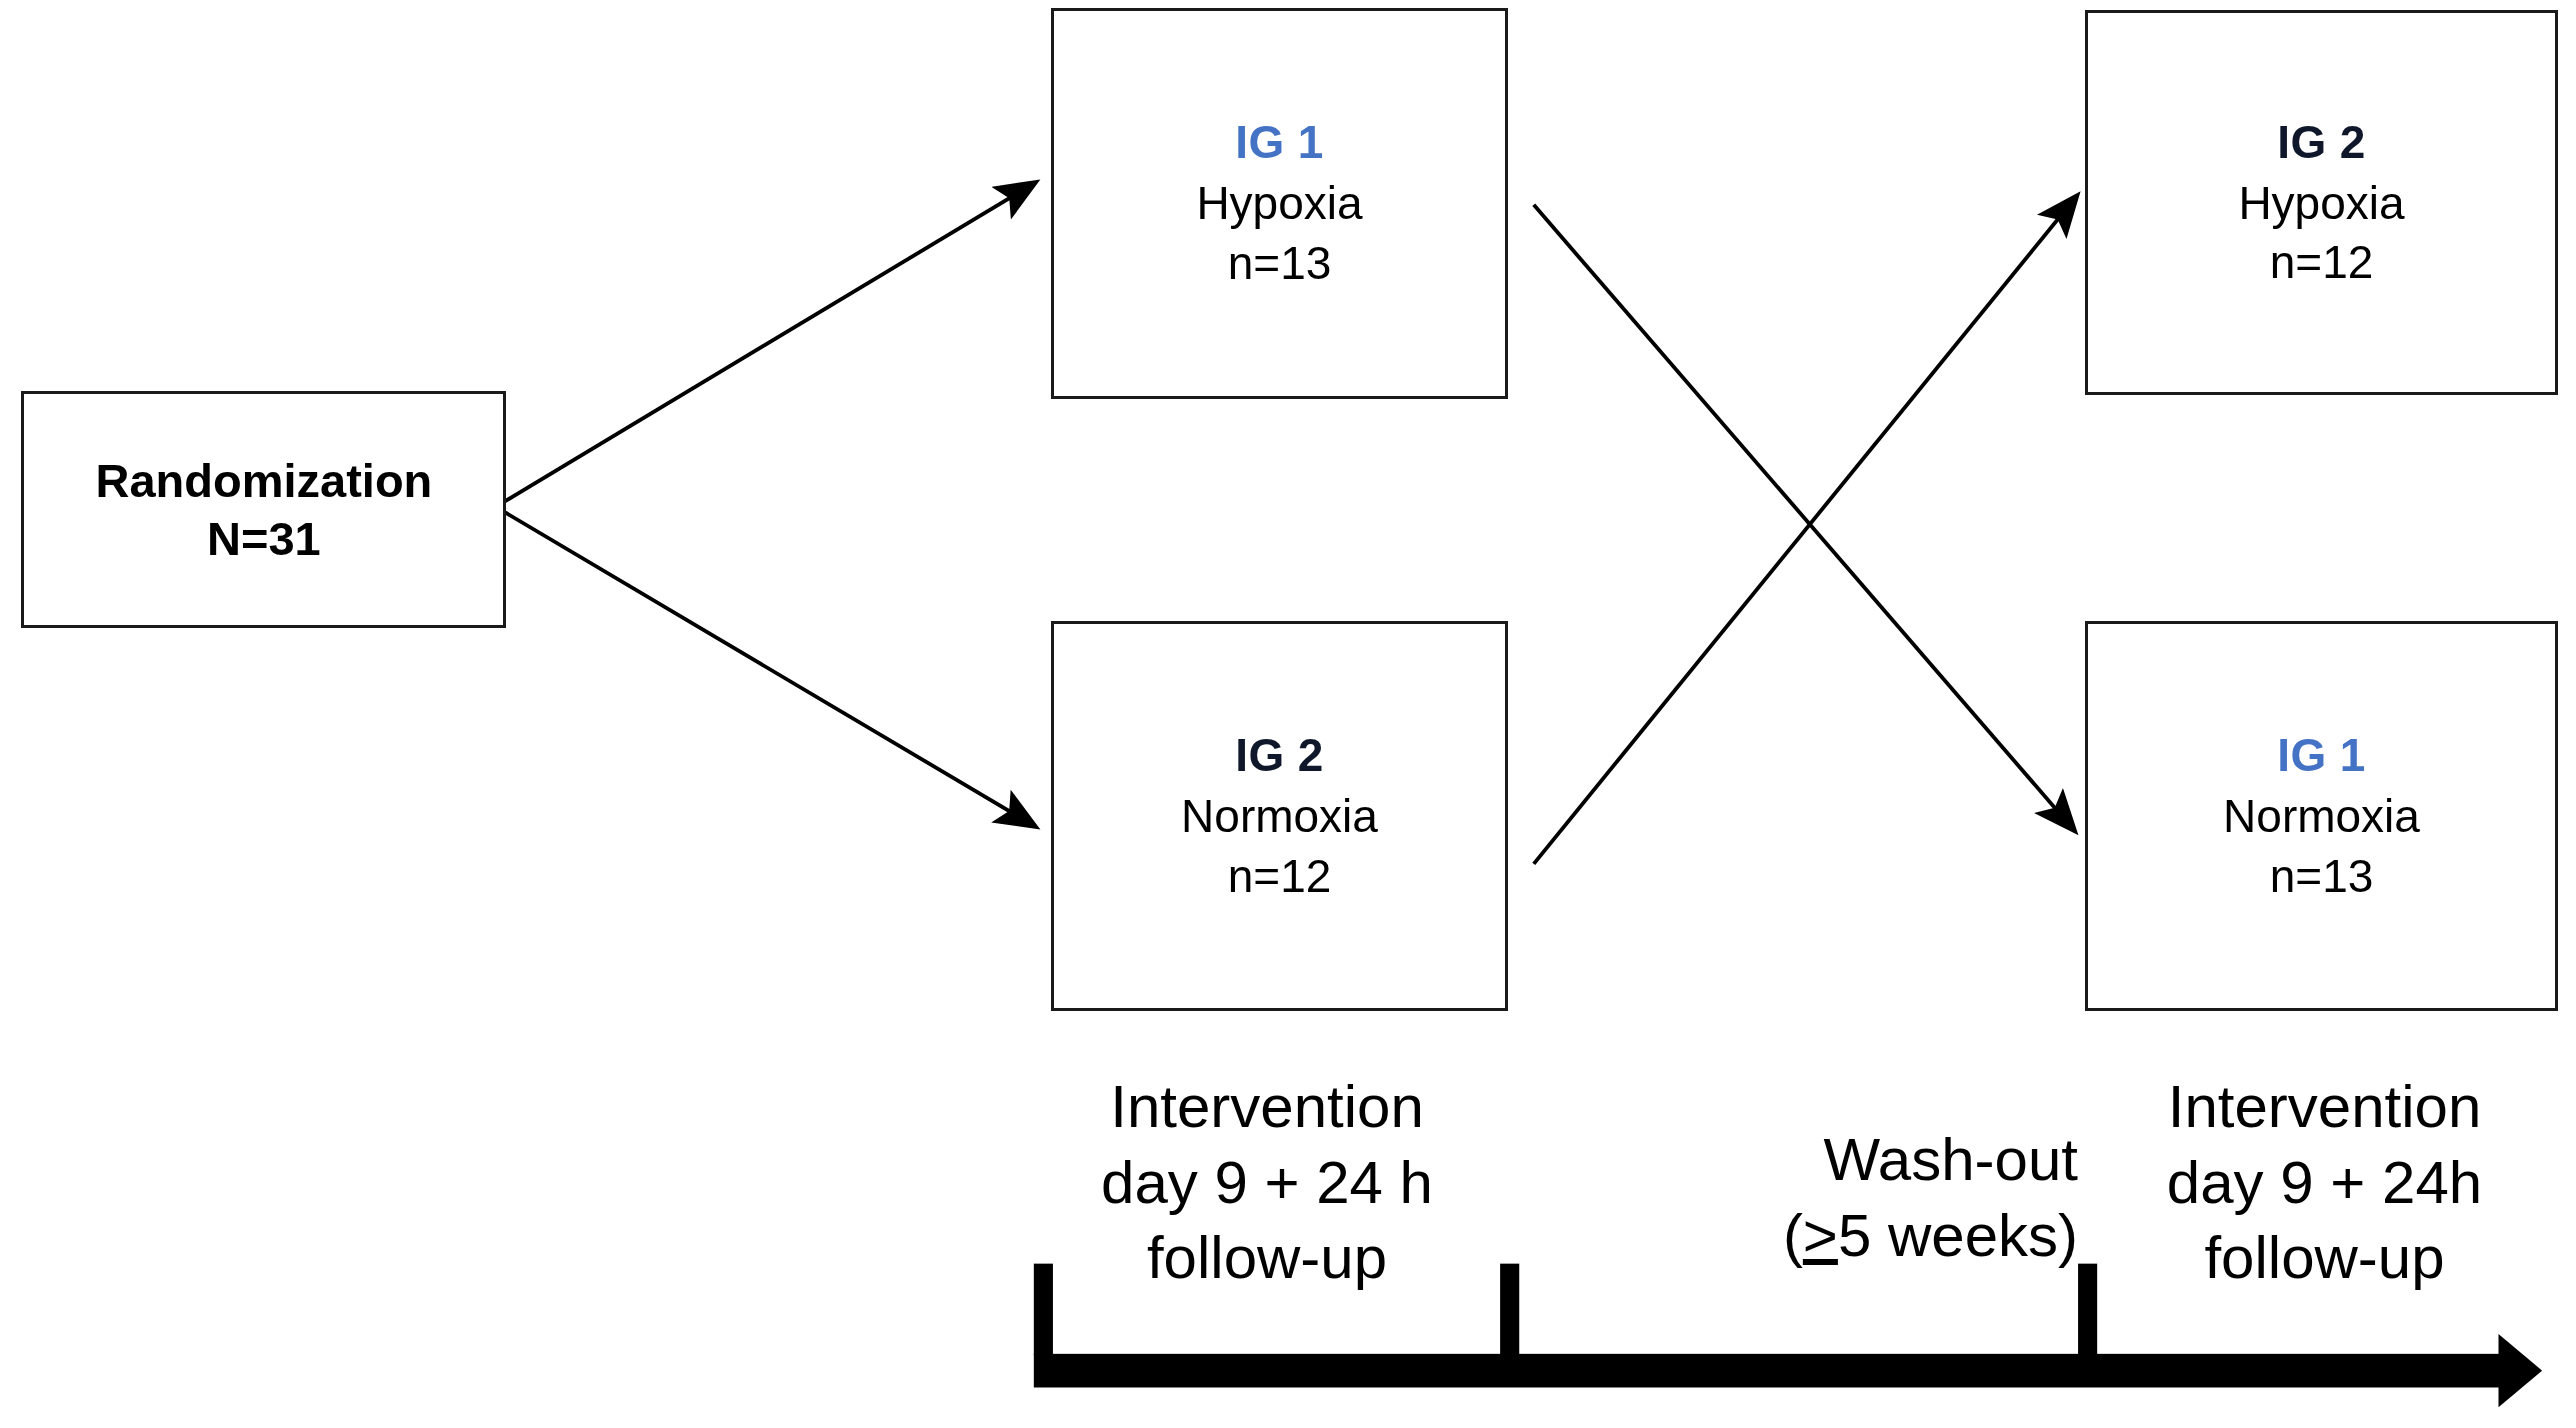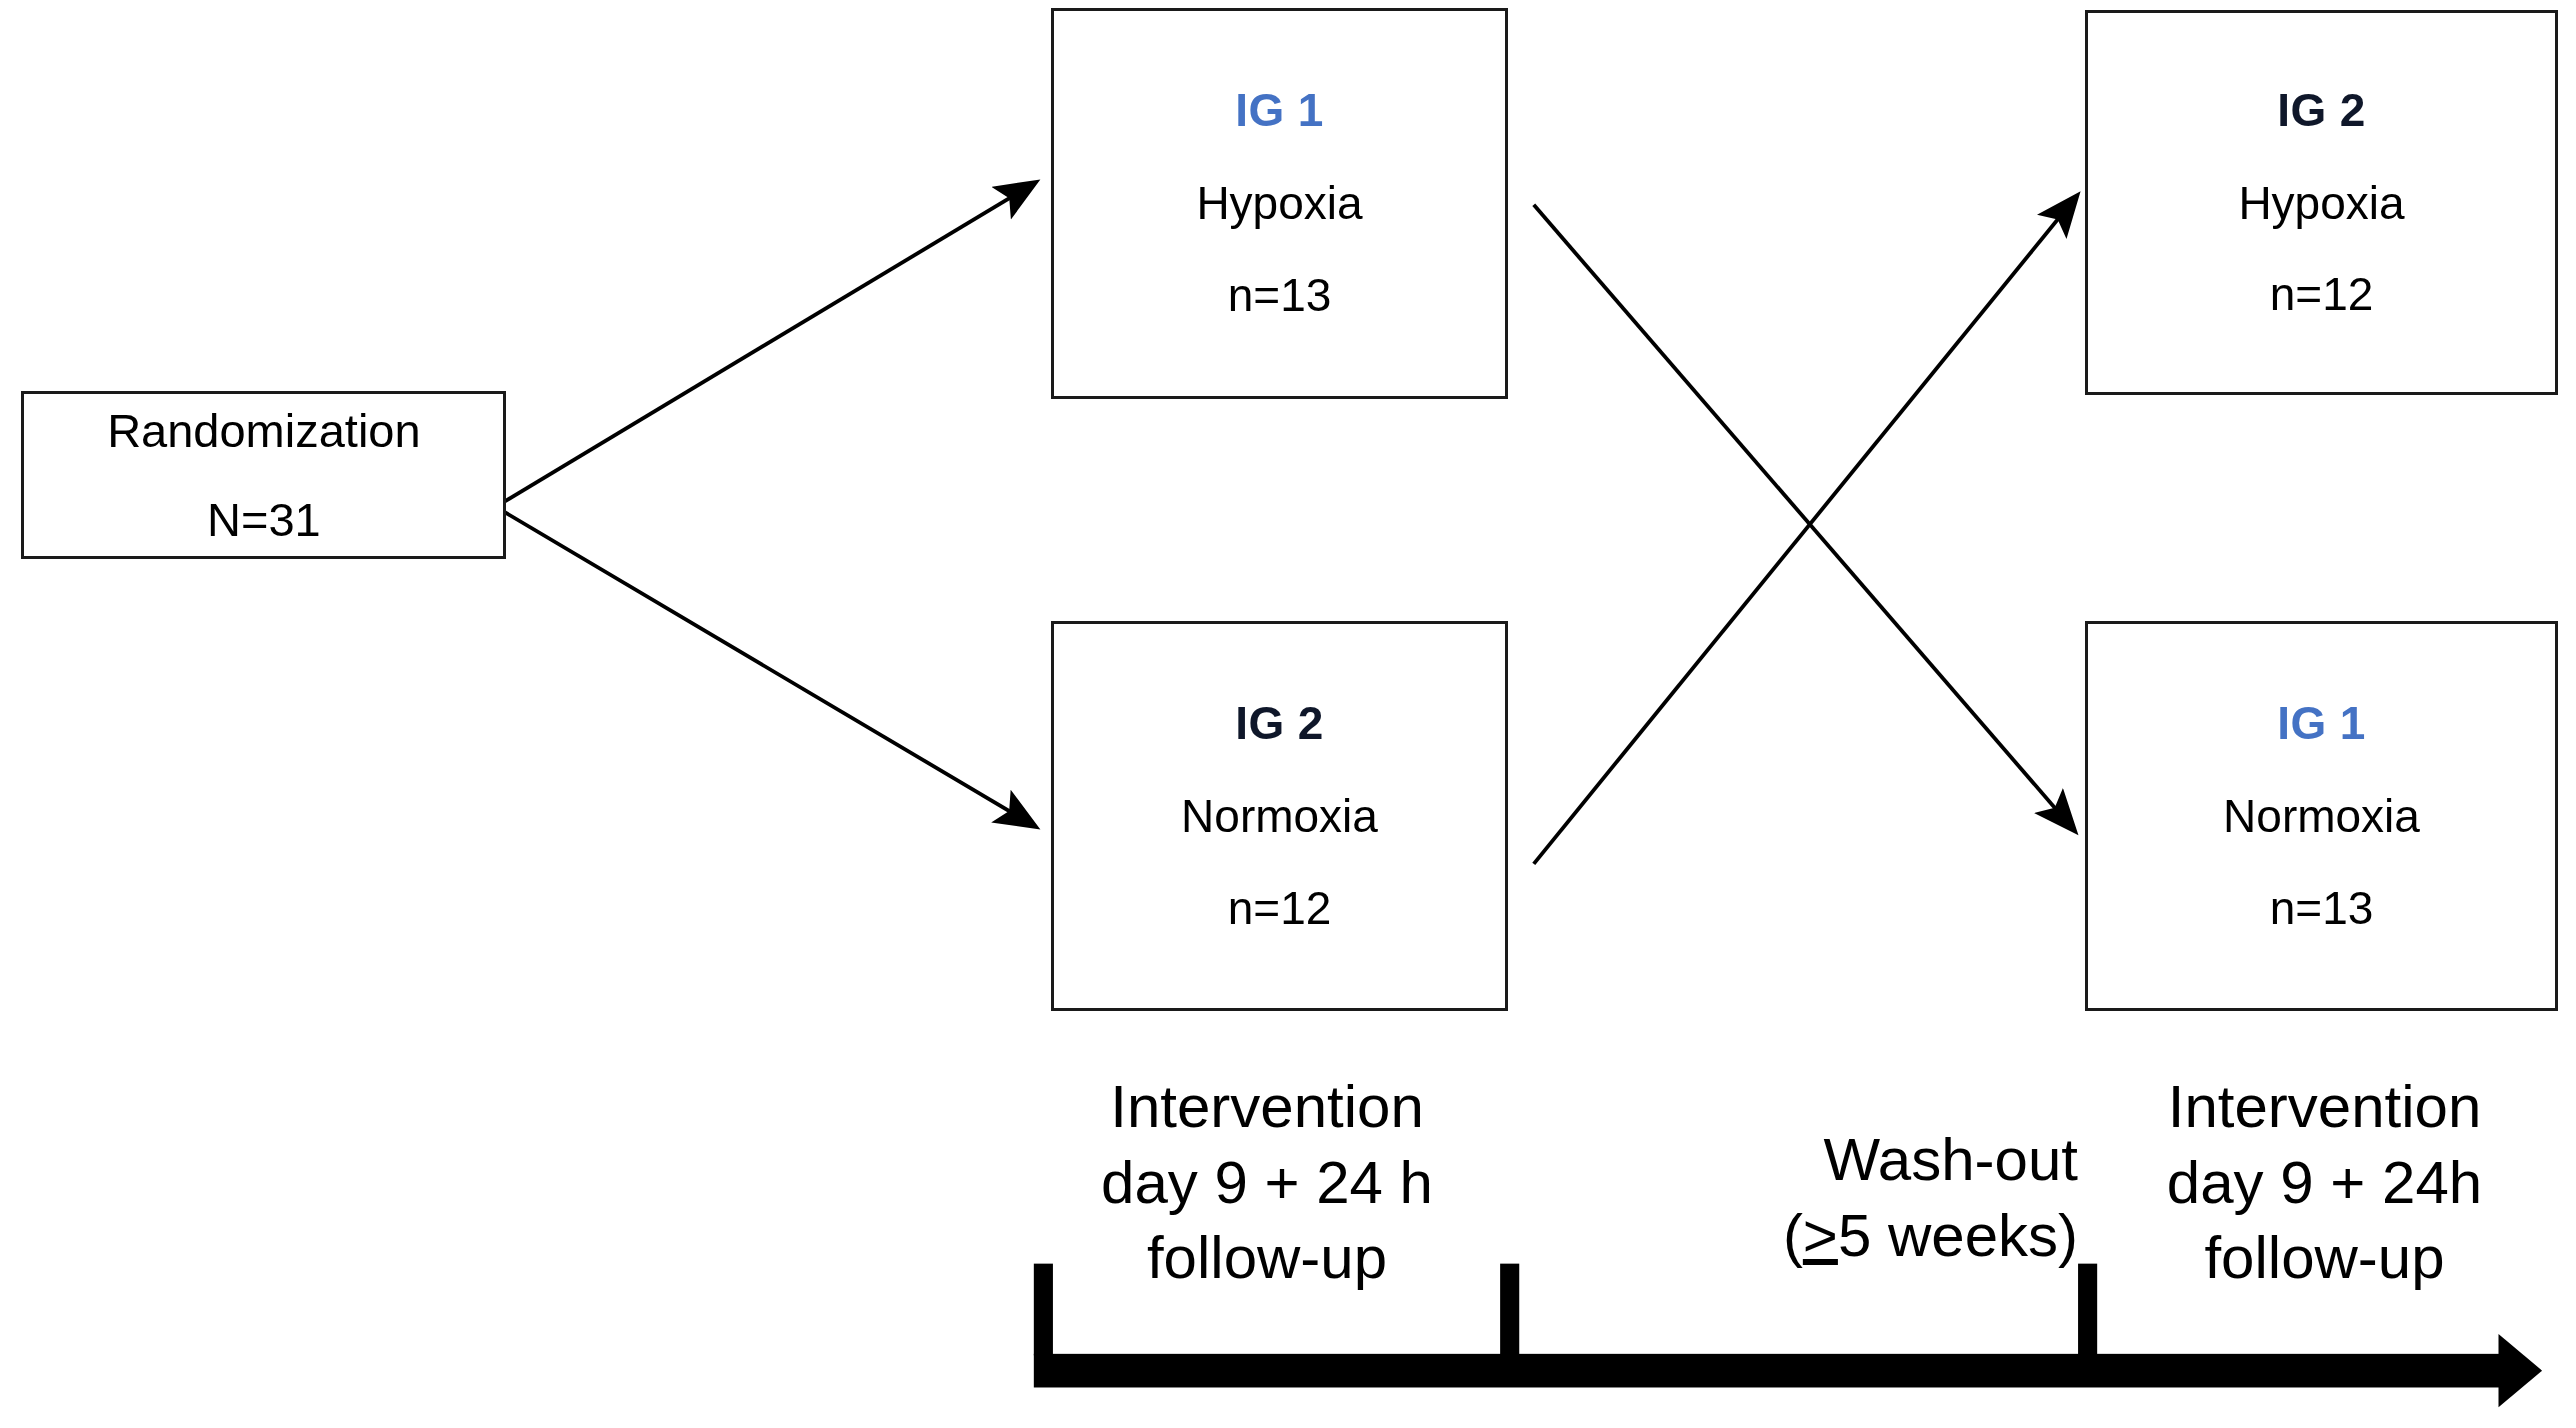--- a/index.html
+++ b/index.html
@@ -23,35 +23,35 @@
   .node-box {
     position: absolute;
     box-sizing: border-box;
     border: 3.8px solid #1a1a1a;
     background: #ffffff;
     display: flex;
     flex-direction: column;
     justify-content: center;
     text-align: center;
     color: #000000;
-    gap: 32px;
   }
   .node-line {
     display: block;
     white-space: nowrap;
     line-height: 1.30;
   }
 
   
   #box-randomization {
     left: 21.4px;
     top: 391px;
     width: 485px;
-    height: 168px;
+    height: 237px;
     font-size: 47px;
+    font-weight: bold;
   }
   #box-randomization .node-line { line-height: 1.22; }
 
   
   .arm-box { font-size: 46px; }
   .arm-title {
     font-weight: bold;
     font-size: 46px;
     line-height: 1.34;
     letter-spacing: 0.4px;

